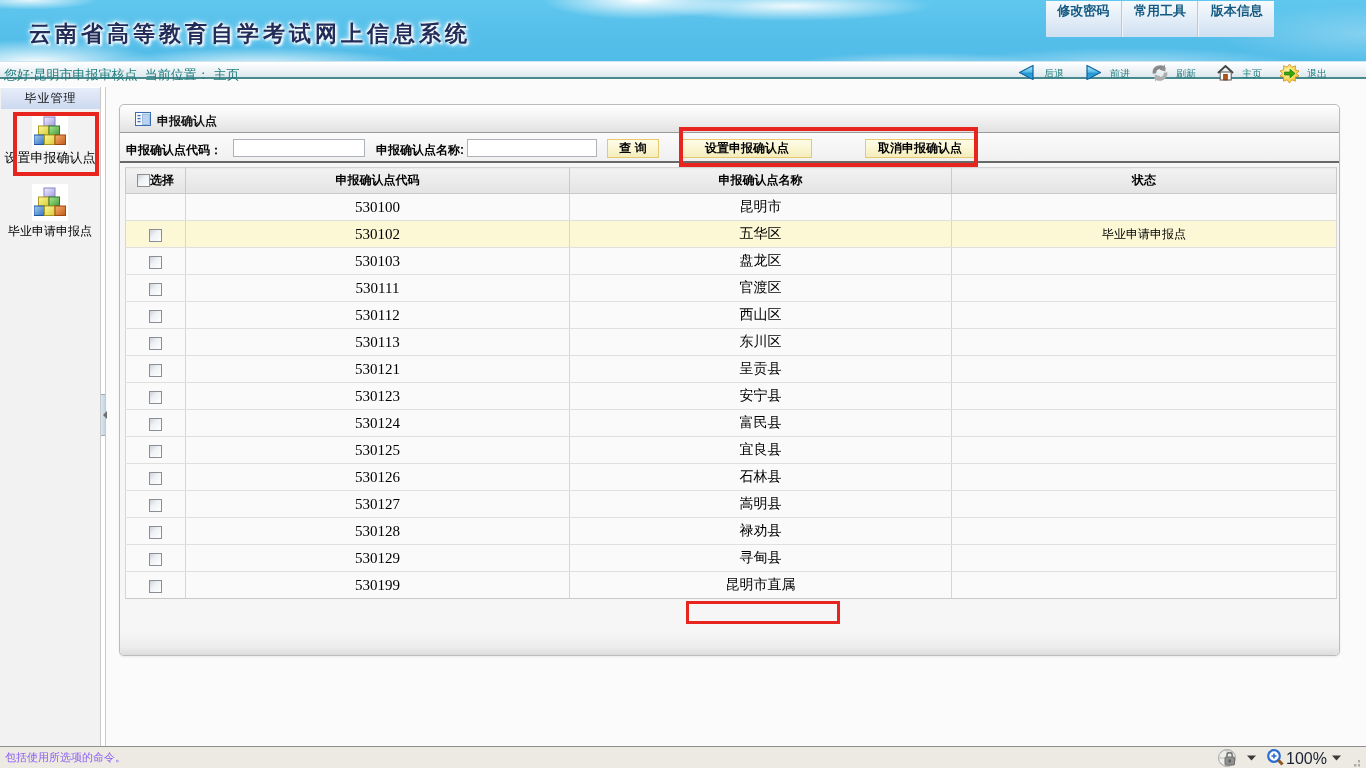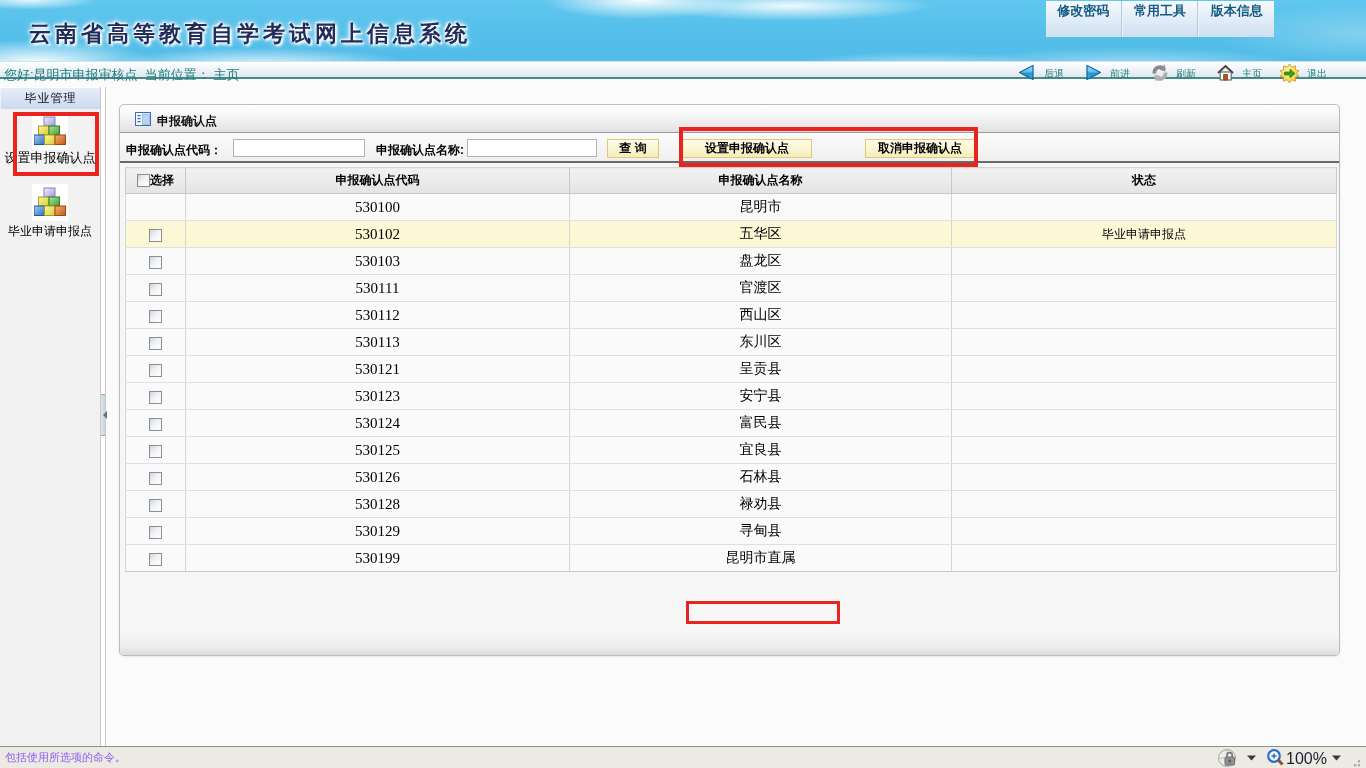--- a/index.html
+++ b/index.html
@@ -316,20 +316,26 @@
           <td></td>
         </tr>
     <tr>
           <td><span class="cb"></span></td>
           <td class="num">530126</td>
           <td>石林县</td>
           <td></td>
         </tr>
     <tr>
           <td><span class="cb"></span></td>
+          <td class="num">530127</td>
+          <td>嵩明县</td>
+          <td></td>
+        </tr>
+    <tr>
+          <td><span class="cb"></span></td>
           <td class="num">530128</td>
           <td>禄劝县</td>
           <td></td>
         </tr>
     <tr>
           <td><span class="cb"></span></td>
           <td class="num">530129</td>
           <td>寻甸县</td>
           <td></td>
         </tr>

